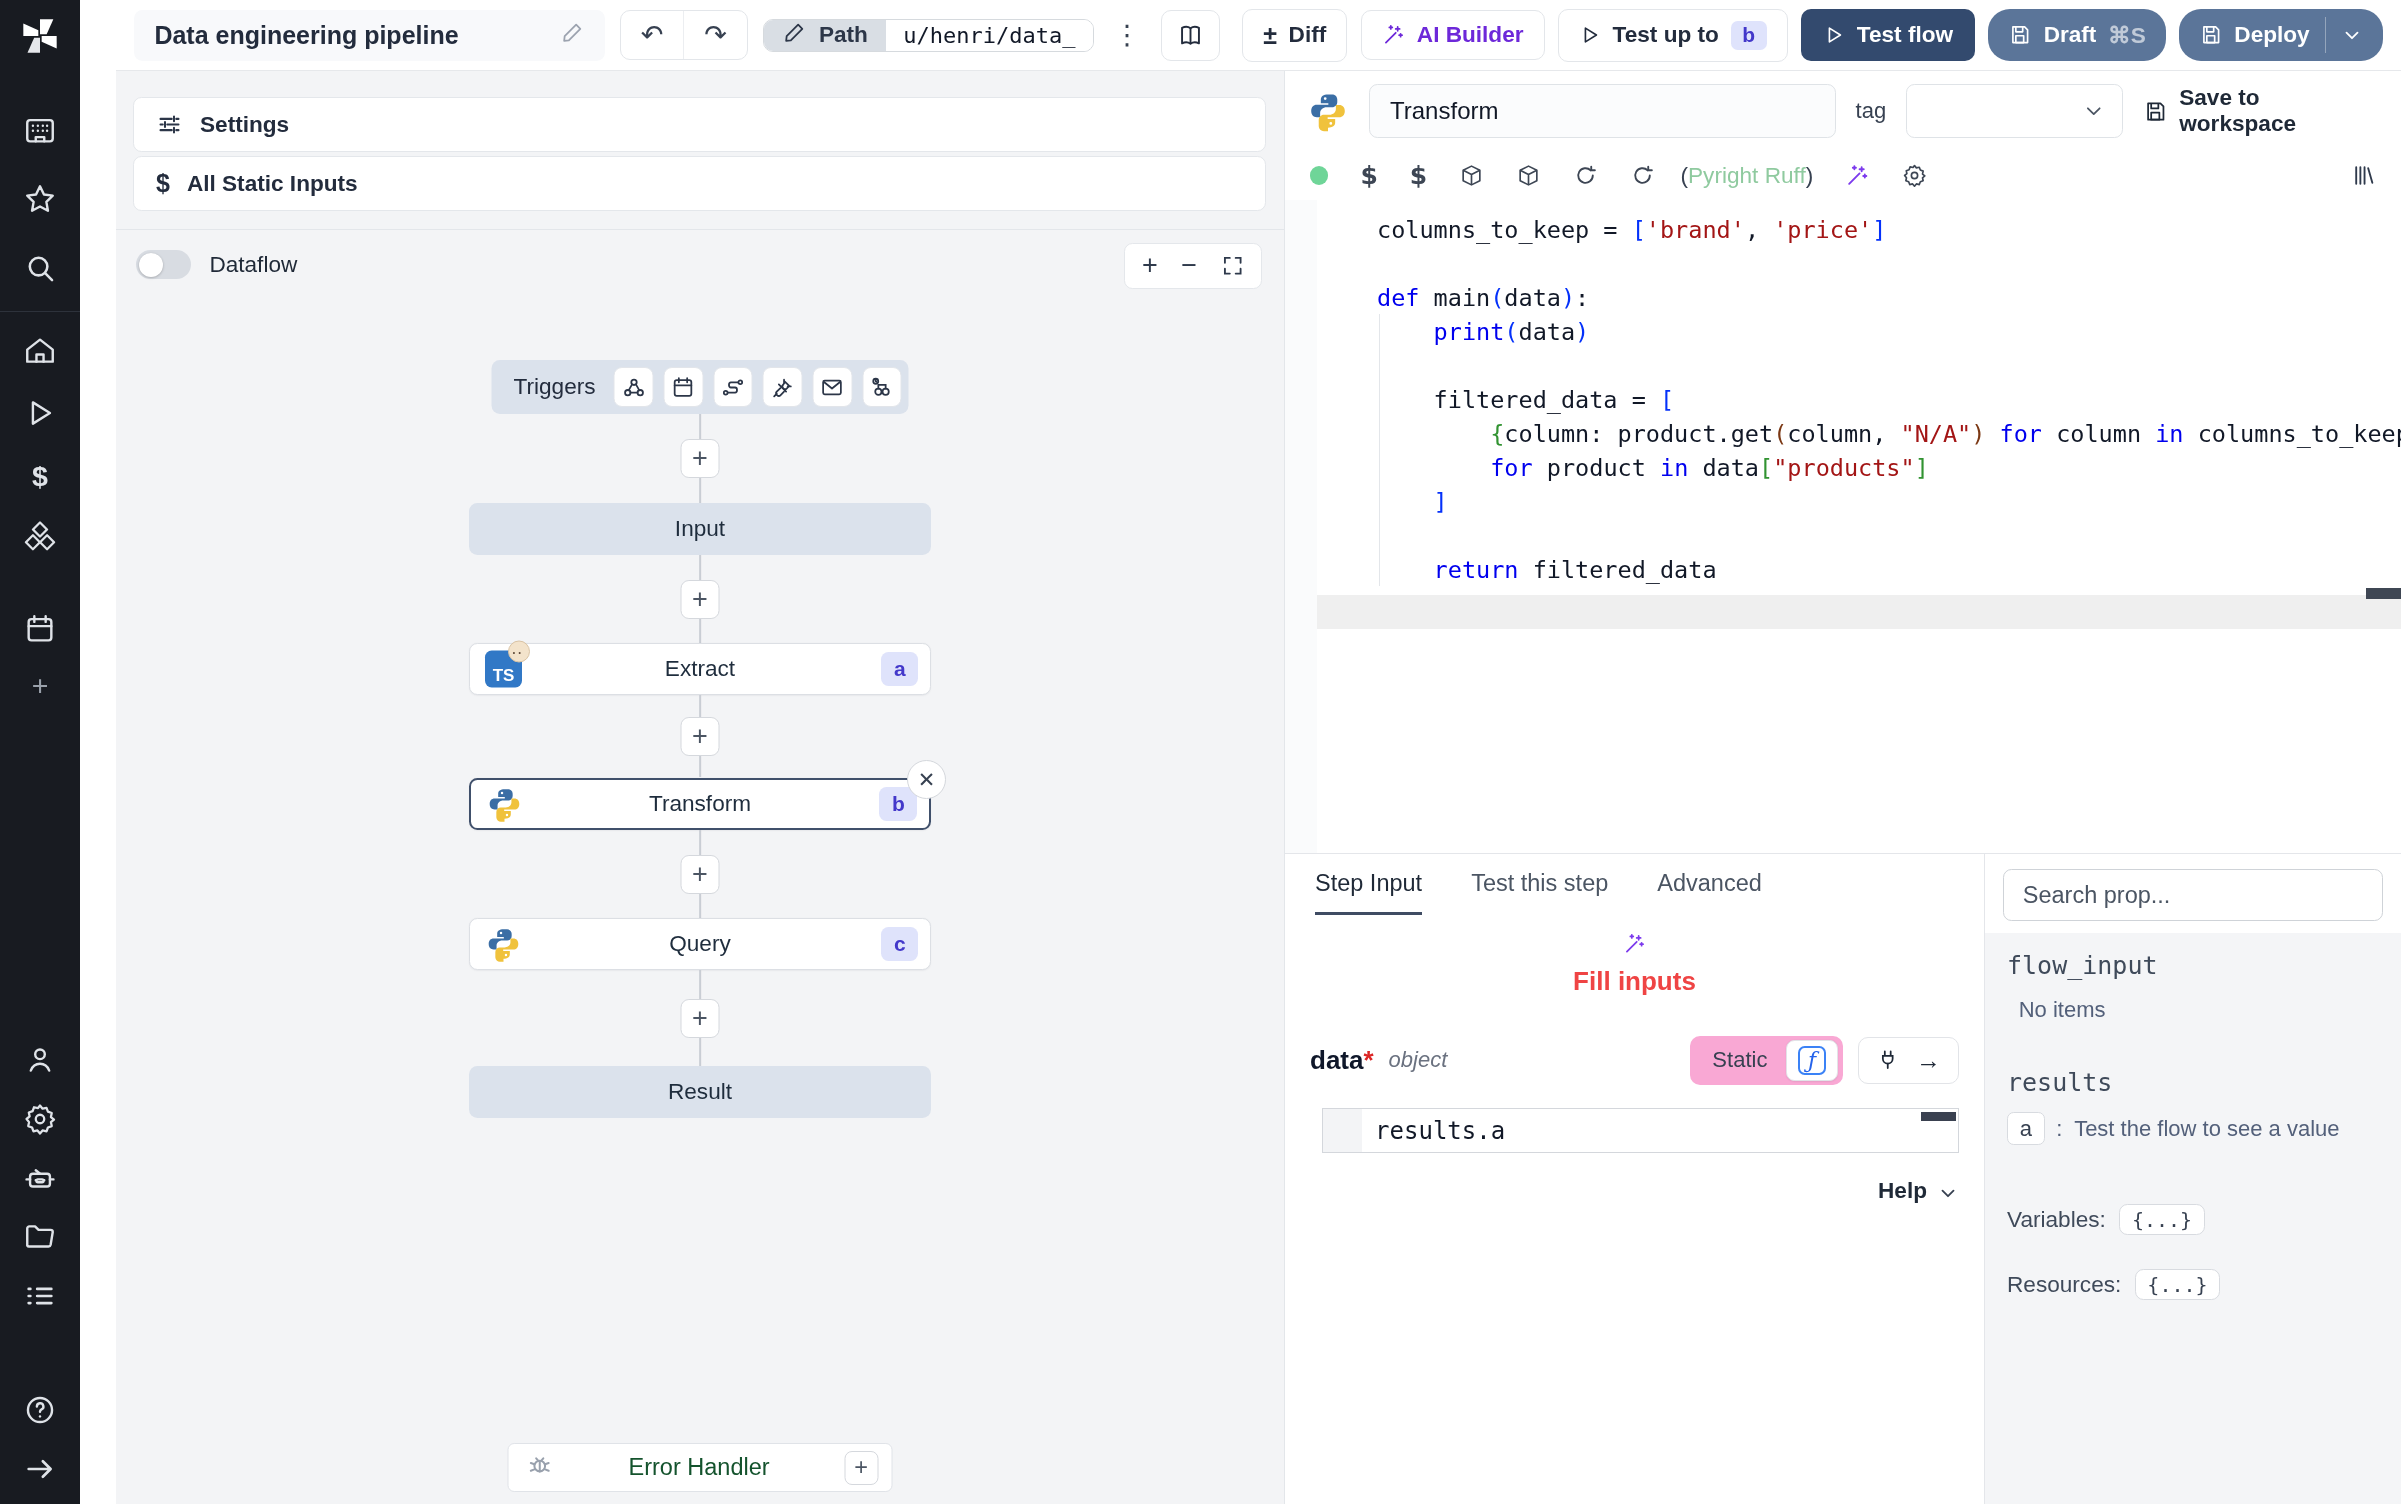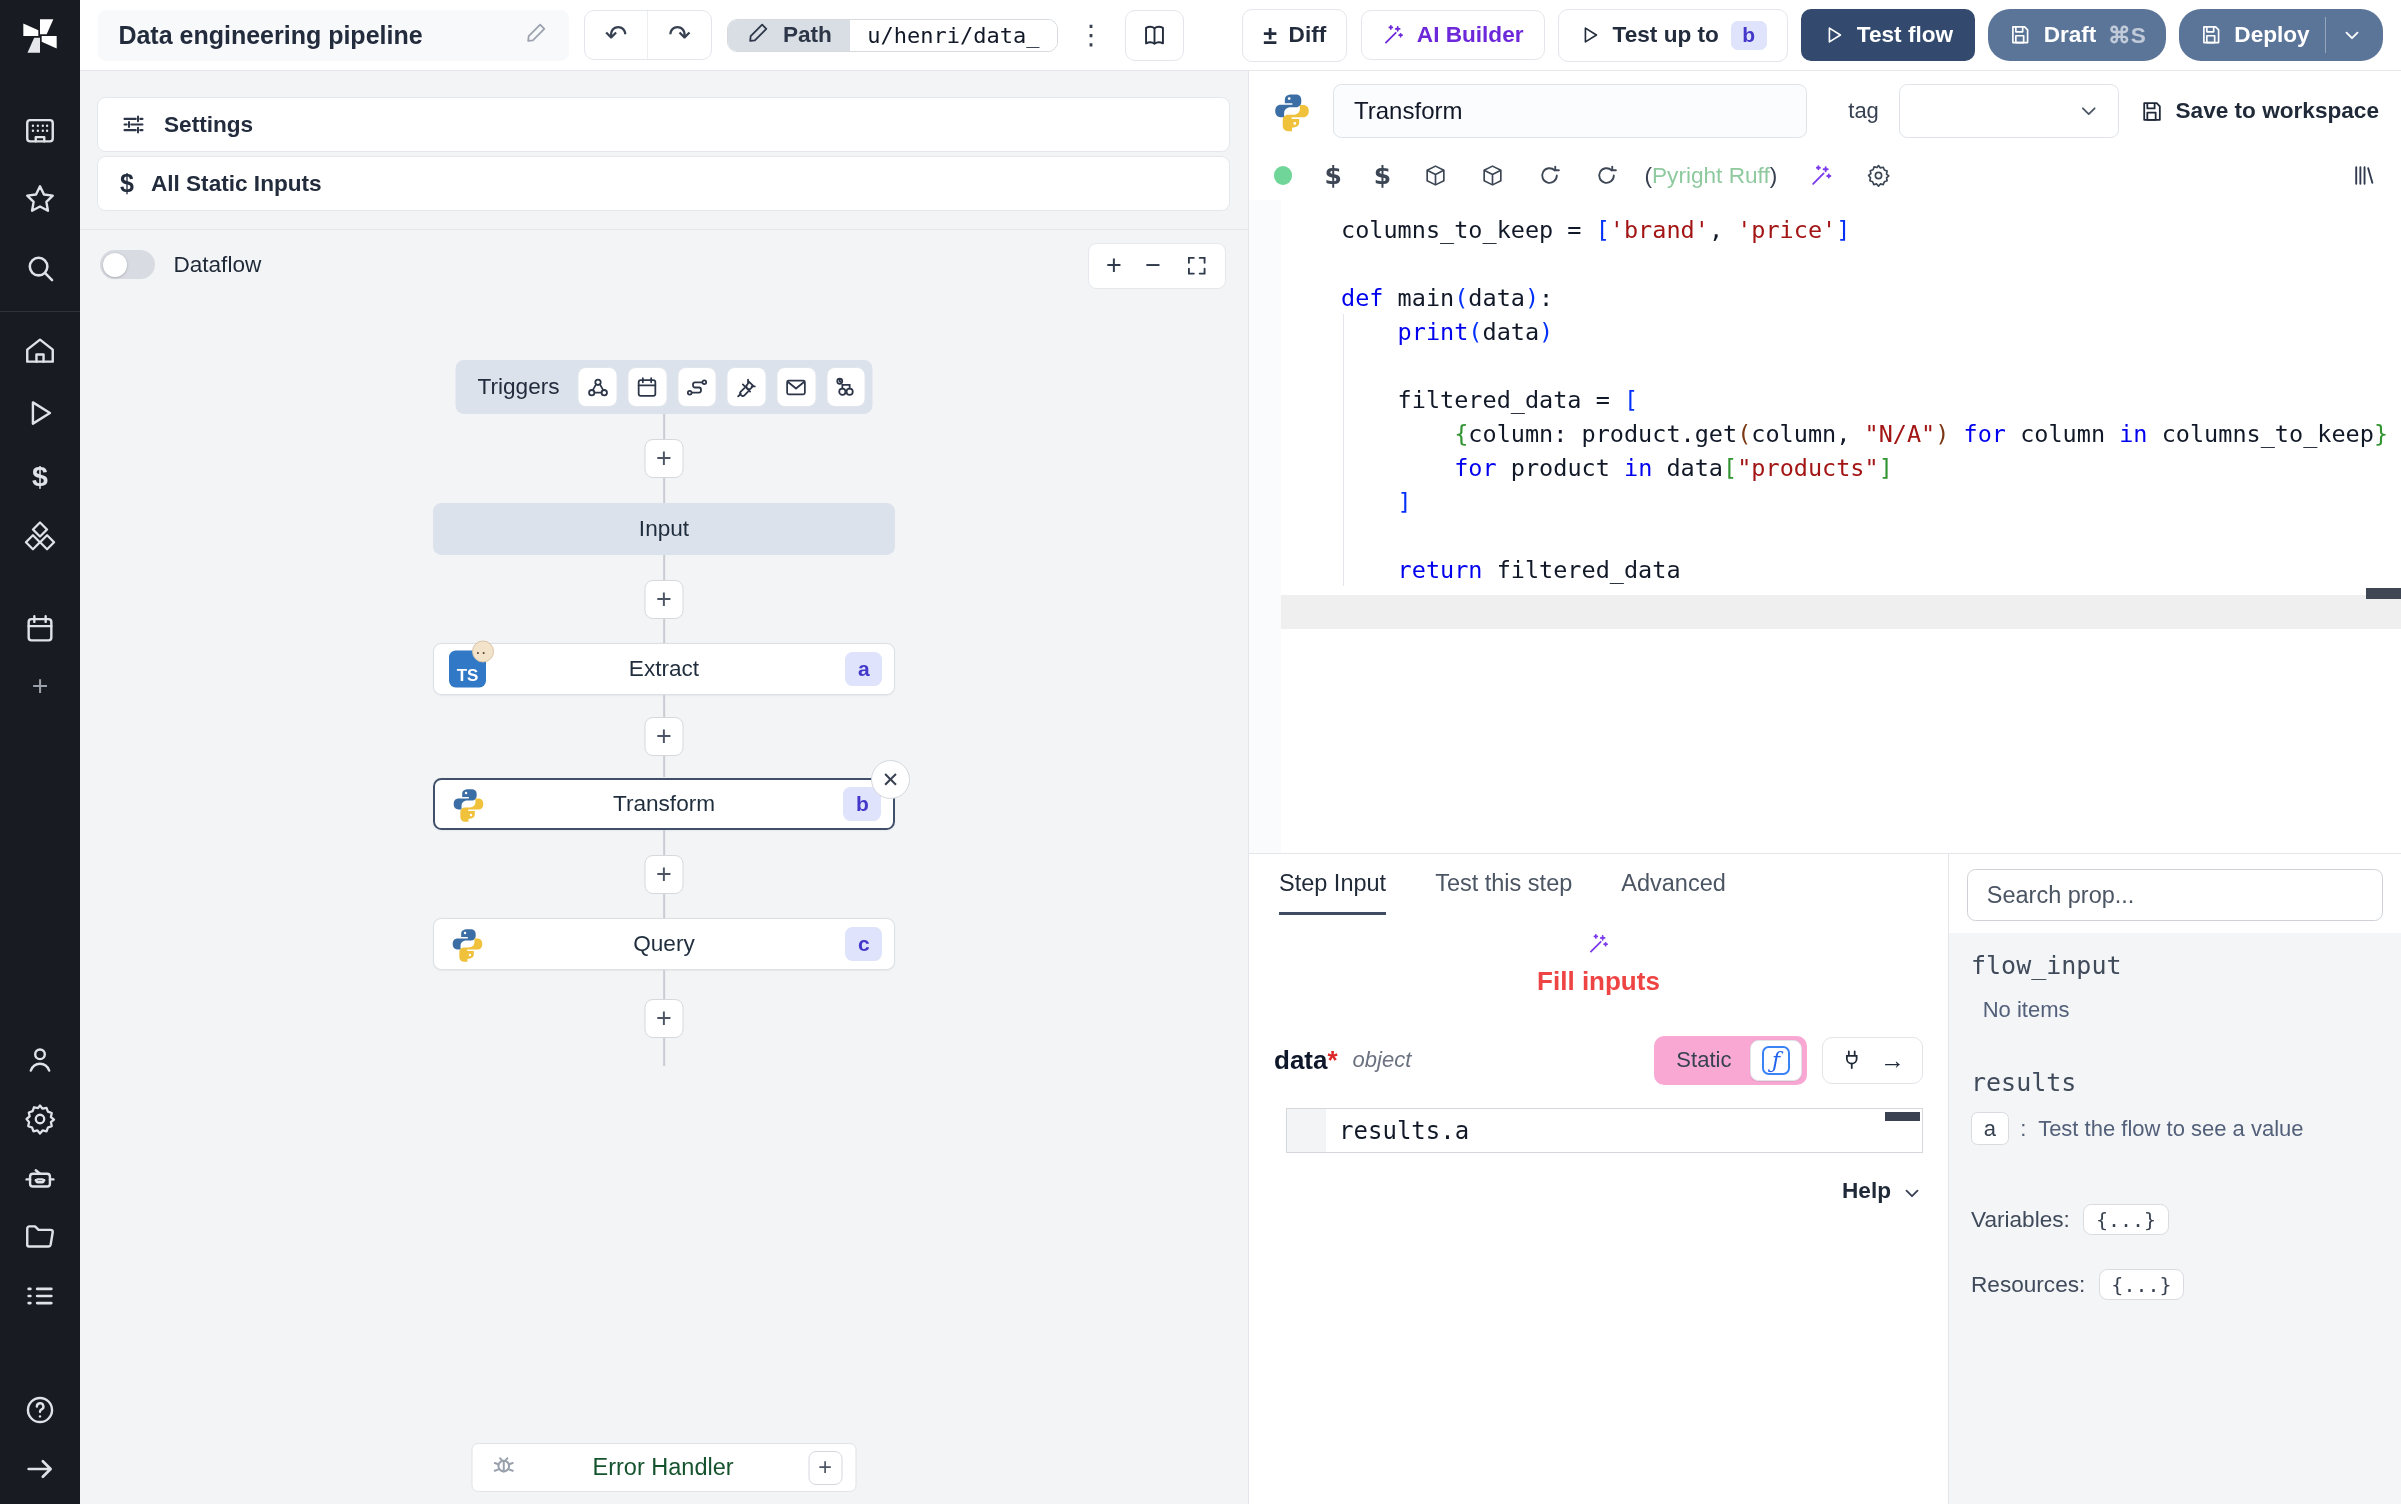--- a/index.html
+++ b/index.html
@@ -14,21 +14,21 @@
   
   .sidebar { width:80px; flex-shrink:0; background:#181b21; display:flex; flex-direction:column; align-items:center; color:#e5e7eb; }
   .logo-box { width:80px; height:71px; display:flex; align-items:center; justify-content:center; }
   .side-icon { width:39px; height:39px; display:flex; align-items:center; justify-content:center; color:#dfe3e8; }
   .side-icon svg { width:34px; height:34px; }
   .side-divider { width:80px; height:0.8px; background:#2d323b; margin:23.5px 0 8.4px 0; }
   .glyph { font-size:28.5px; line-height:1; }
   .spacer { flex:1; }
 
   
-  .main { flex:1; display:flex; flex-direction:column; min-width:0; }
+  .main { flex:1; display:flex; flex-direction:column; min-width:0;padding-left:36px; }
   .header { height:71px; flex-shrink:0; border-bottom:0.8px solid #e6e8eb; display:flex; align-items:center; padding:0 18.4px; gap:15px; background:#fff; }
   .title-wrap { background:#f8f9fb; border-radius:8.4px; padding:10px 20px; display:flex; align-items:center; gap:101px; }
   .flow-title { font-size:25px; font-weight:700; color:#232c3d; }
   .icon-sm svg { width:25px; height:25px; }
   .undo-redo { display:flex; background:#fff; border:0.8px solid #e3e6ea; border-radius:10px; overflow:hidden; }
   .undo-redo > div { padding:8.4px 20px; font-size:27px; color:#374151; }
   .undo-redo > div + div { border-left:0.8px solid #eceef1; }
   .path-group { display:flex; border:0.8px solid #d6dade; border-radius:10px; overflow:hidden; }
   .path-left { background:#d9dee4; display:flex; align-items:center; gap:11.7px; padding:0 18.4px; font-size:22.6px; font-weight:600; color:#2c3648; }
   .path-right { background:#fff; display:flex; align-items:center; padding:0 17px; font-family:"DejaVu Sans Mono",monospace; font-size:22px; color:#111827; }
@@ -468,20 +468,23 @@
                 <path fill="#f0c23c" d="M12 21.5c2.6 0 4.1-1 4.1-2.9v-2.1h-4.3v-.9h6.6c2 0 3.2-1.4 3.2-3.6 0-2.1-1.2-3.5-3.2-3.5h-1.9v2.4c0 1.9-1.6 3.3-3.7 3.3h-3.2c-1.6 0-2.9 1.3-2.9 3v3.4c0 1.8 1.4 2.9 3 2.9H12Zm1.6-1.6a.8.8 0 1 1 0-1.6.8.8 0 0 1 0 1.6Z"></path>
               </svg>
           </span>
           <span>Query</span>
           <span class="badge">c</span>
         </div>
 
         <div class="vline" style="top:899px;height:96px"></div>
         <div class="plus-box" style="top:928px">+</div>
 
+        <div class="node node-tinted" style="top:995px">
+          <span>Result</span>
+        </div>
 
         <div class="error-handler">
           <span class="bug-ic">
             <svg viewBox="0 0 24 24" fill="none" stroke="currentColor" stroke-width="1.7" stroke-linecap="round">
                 <circle cx="12" cy="13.5" r="4.5"></circle>
                 <path d="M12 9.5V18M9 7l1.5 1.8M15 7 13.5 8.8M4.5 11l3 1M4.5 17.5l3-1.2M19.5 11l-3 1M19.5 17.5l-3-1.2"></path>
               </svg>
           </span>
           <span class="eh-label">Error Handler</span>
           <span class="eh-plus">+</span>

